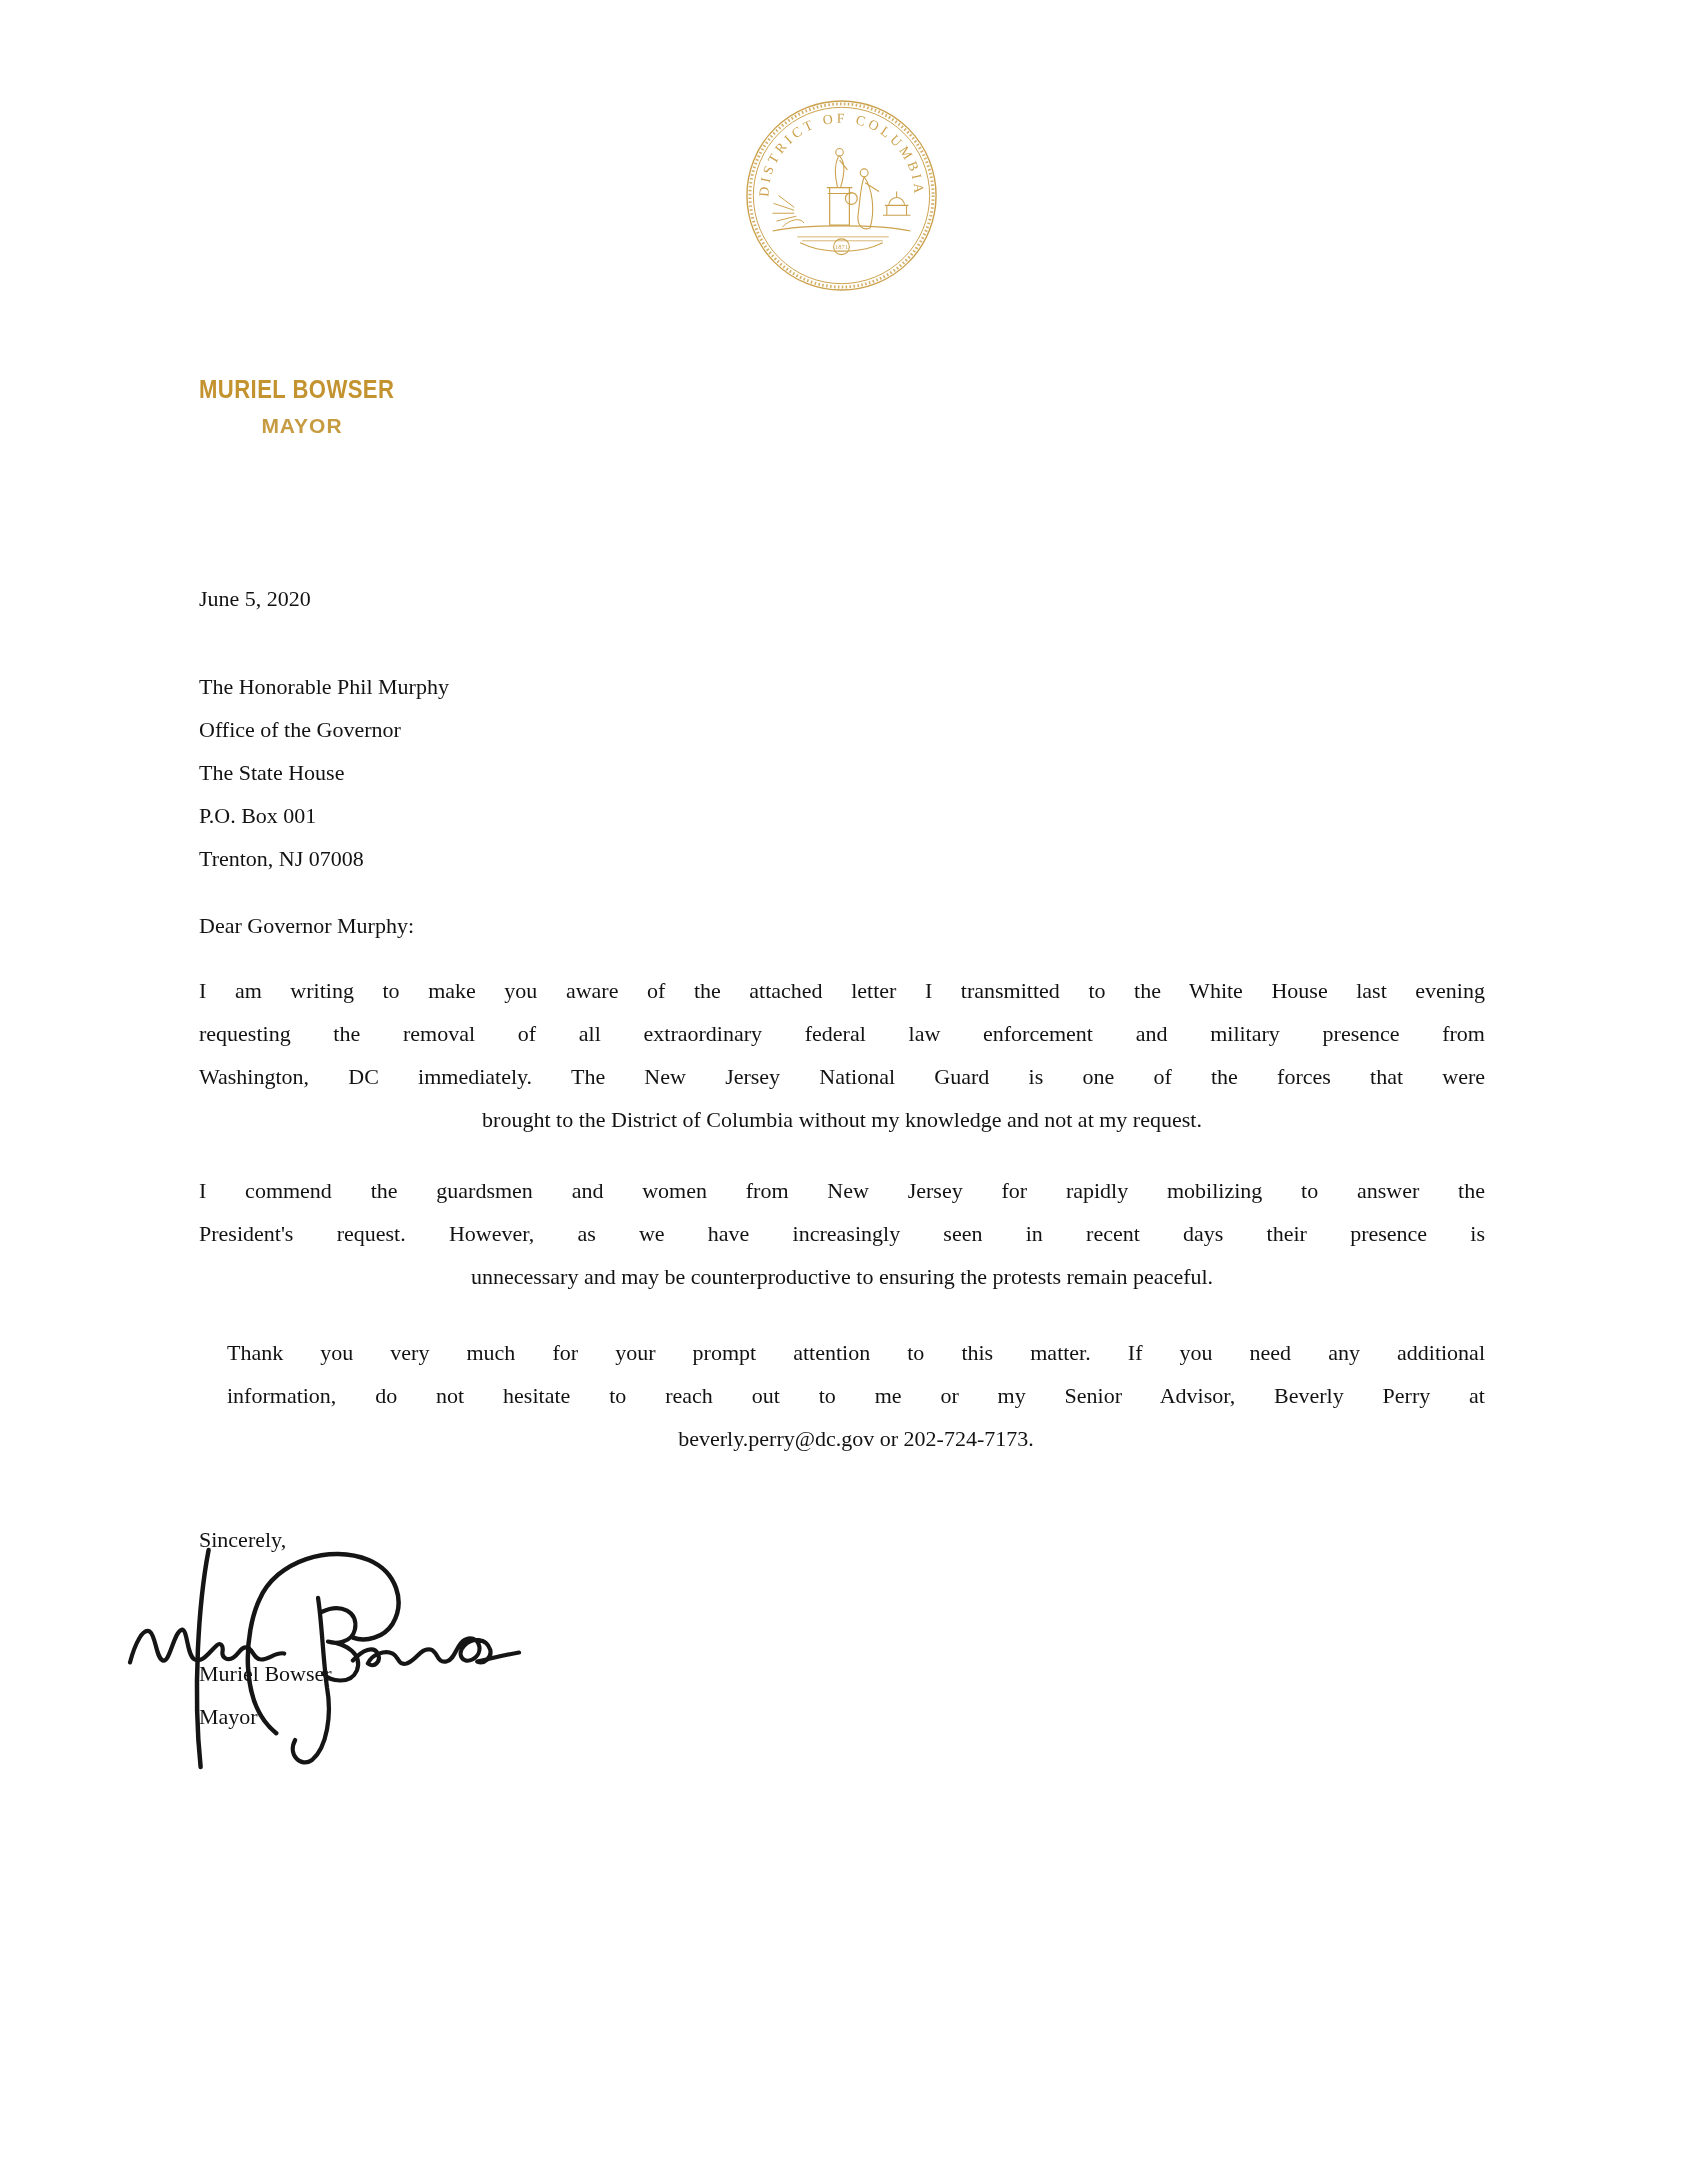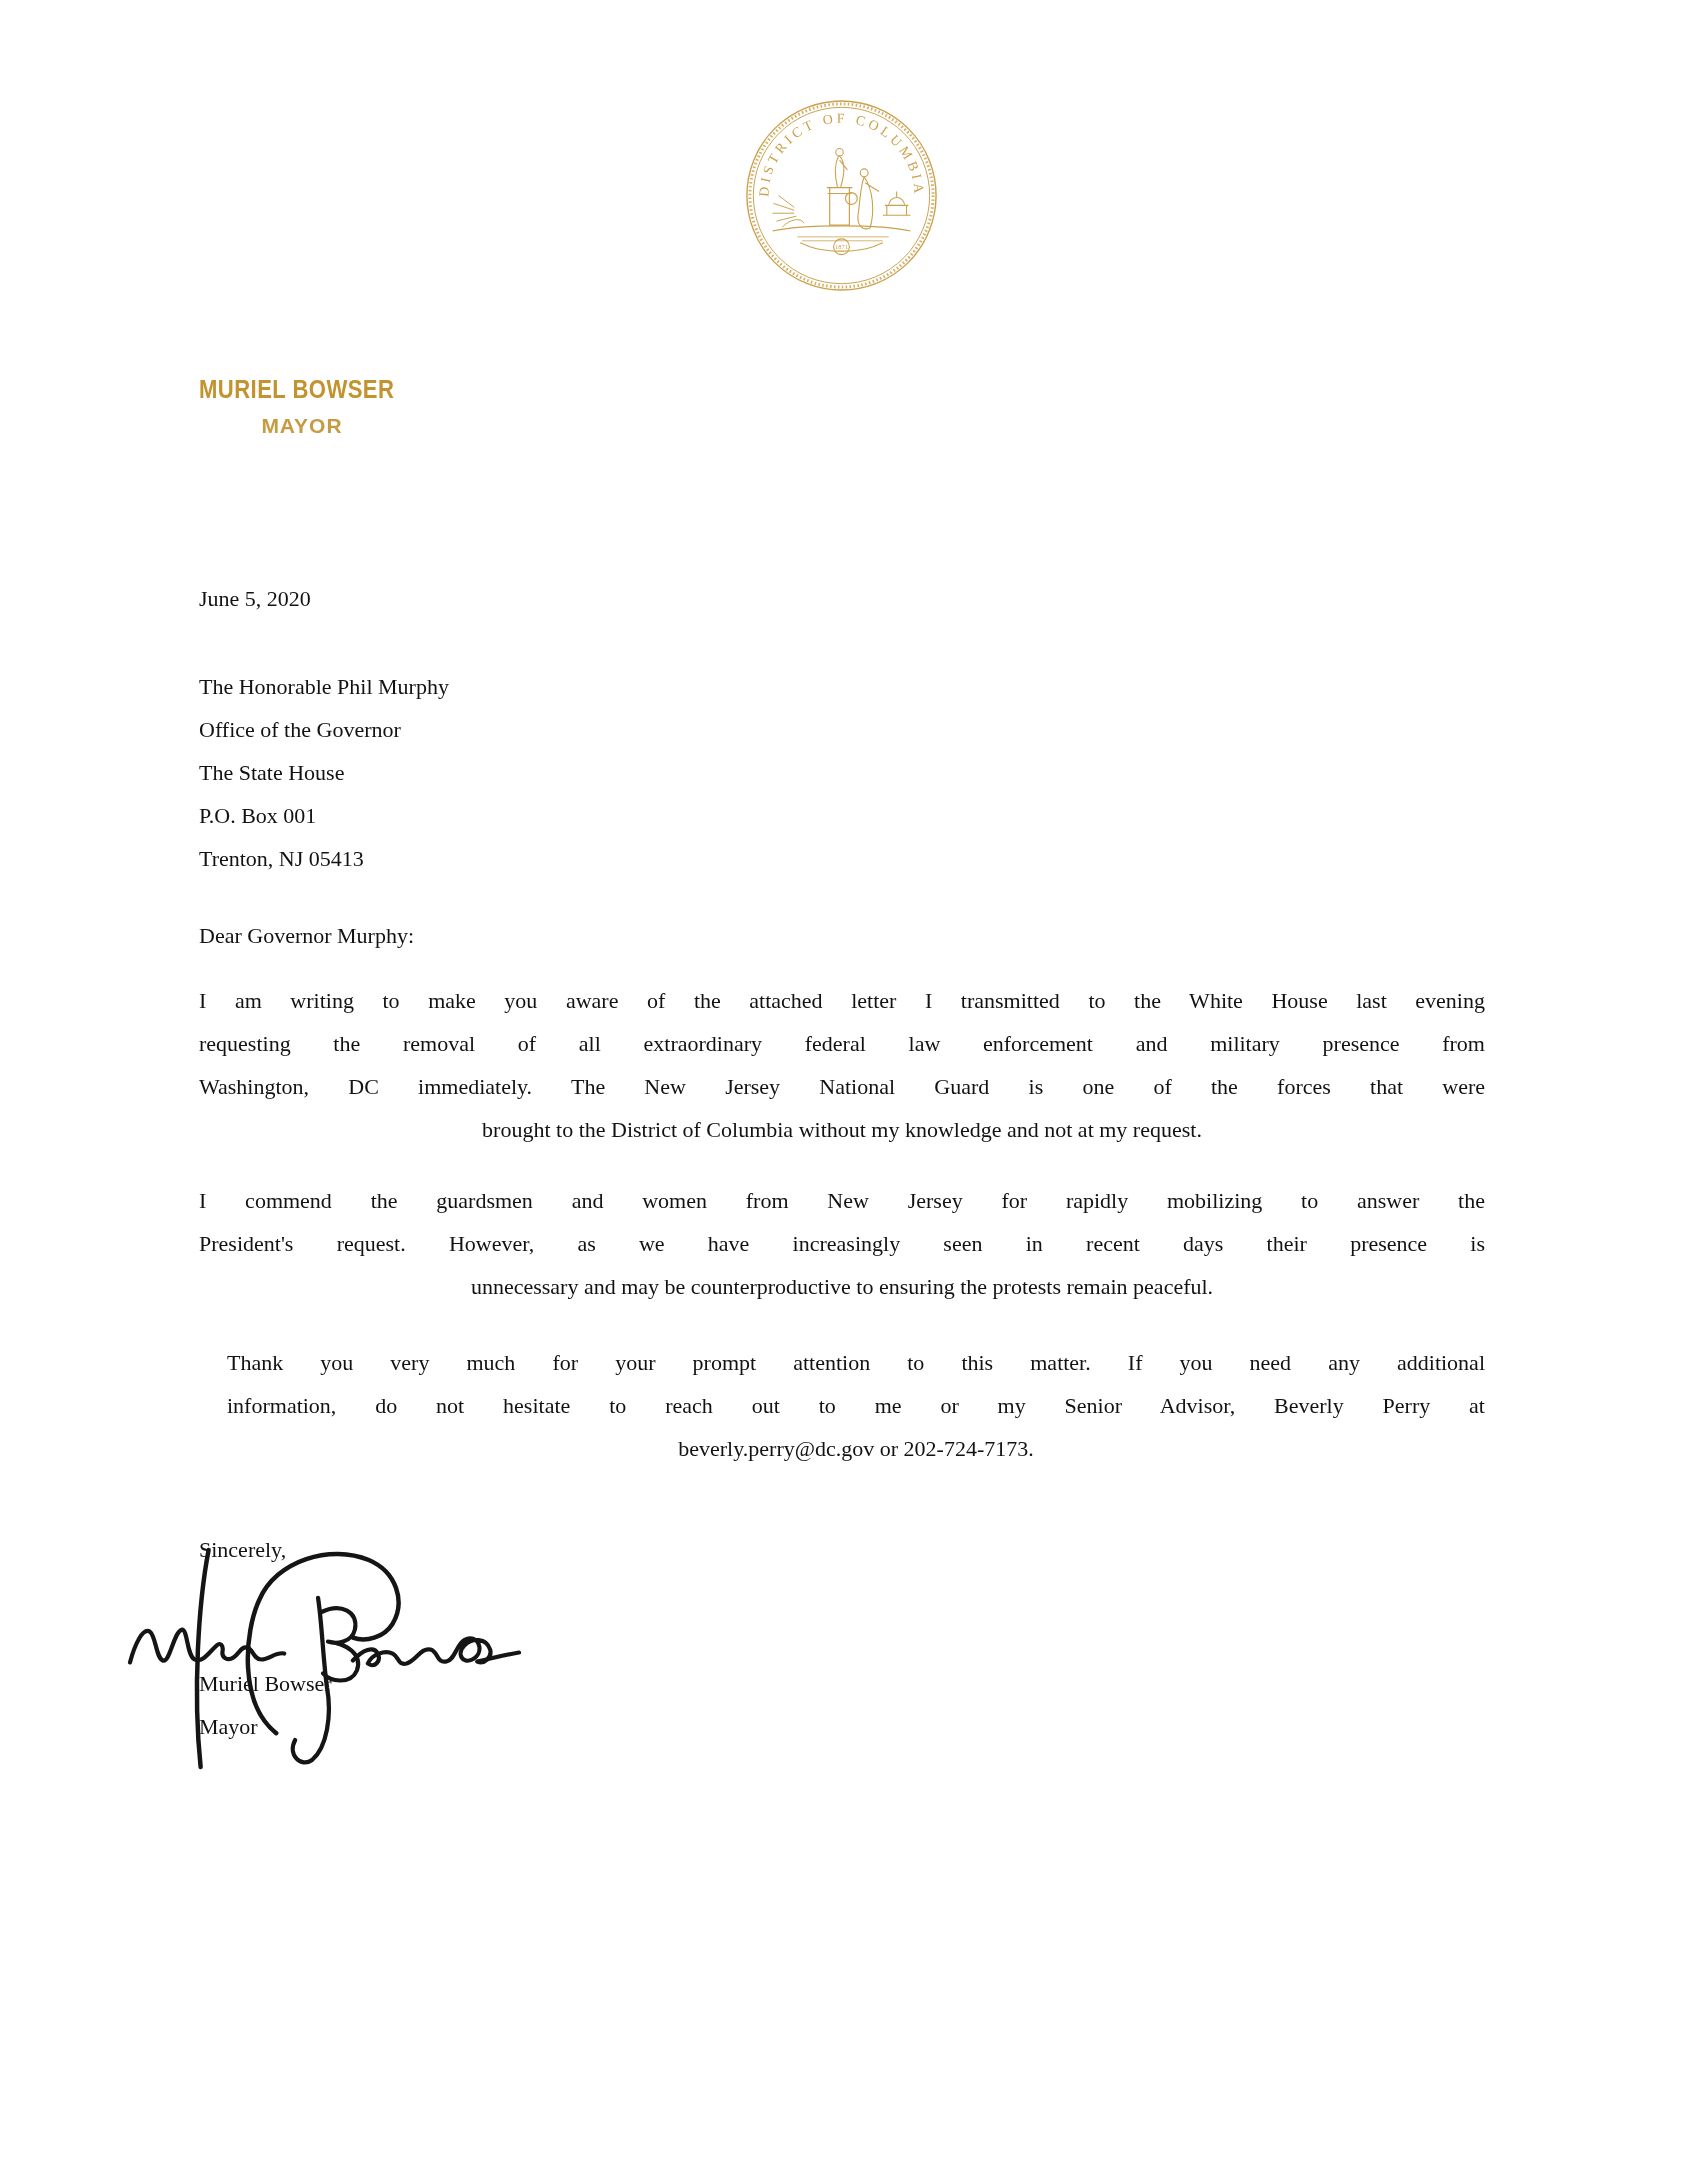--- a/index.html
+++ b/index.html
@@ -31,21 +31,21 @@
     text-align: center; margin-top: 12px; width: 206px;
   }
 
   
   .letter-body {
     position: absolute; left: 199px; top: 577px; width: 1286px;
     font-size: 22px; line-height: 43px;
   }
   .date { }
   .recipient { margin-top: 45px; }
-  .salutation { margin-top: 34px; }
+  .salutation { margin-top: 24px; }
   .para { }
   .para-1 { margin-top: 22px; }
   .para-2 { margin-top: 28px; }
   .para-3 { margin-top: 33px; margin-left: 28px; }
   .jline  { text-align: justify; text-align-last: justify; }
   .lastline { text-align: center; }
   .closing { margin-top: 58px; }
   .signer-name { margin-top: 91px; }
   .signer-title { }
 
@@ -102,21 +102,21 @@
   </div>
 
   <div class="letter-body">
     <div class="date">June 5, 2020</div>
 
     <div class="recipient">
       <div class="addr-line">The Honorable Phil Murphy</div>
       <div class="addr-line">Office of the Governor</div>
       <div class="addr-line">The State House</div>
       <div class="addr-line">P.O. Box 001</div>
-      <div class="addr-line">Trenton, NJ 05413</div>
+      <div class="addr-line">Trenton, NJ 07008</div>
     </div>
 
     <div class="salutation">Dear Governor Murphy:</div>
 
     <div class="para para-1">
       <div class="jline">I am writing to make you aware of the attached letter I transmitted to the White House last evening</div>
       <div class="jline">requesting the removal of all extraordinary federal law enforcement and military presence from</div>
       <div class="jline">Washington, DC immediately. The New Jersey National Guard is one of the forces that were</div>
       <div class="lastline">brought to the District of Columbia without my knowledge and not at my request.</div>
     </div>

